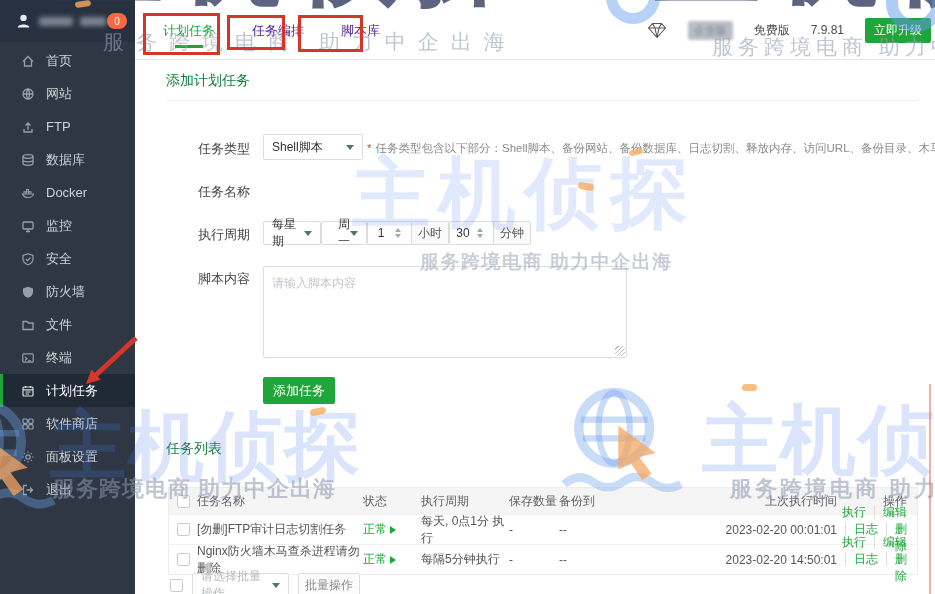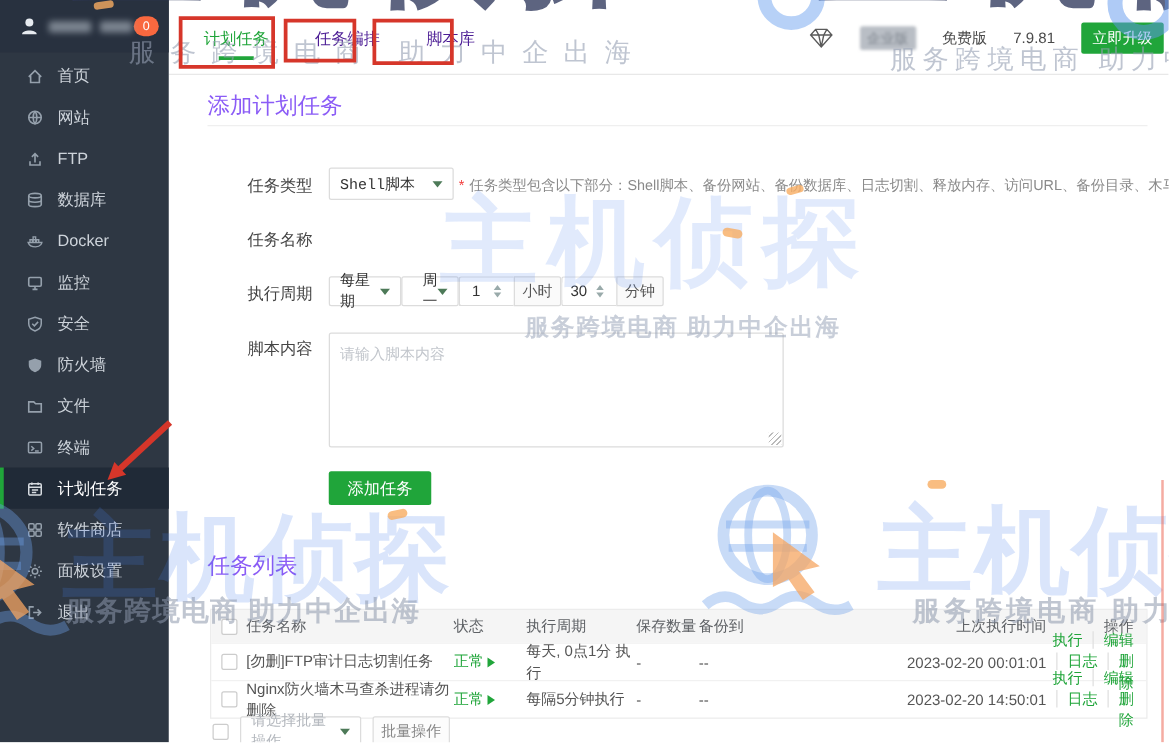--- a/index.html
+++ b/index.html
@@ -26,26 +26,26 @@
   .tabs { position:absolute; left:28px; top:22px; display:flex; gap:37px; }
   .tab { font-size:13px; color:#4c1d95; cursor:pointer; text-align:center; }
   .tab.active { color:#20a53a; }
   .tab.active::after { content:""; display:block; width:28px; height:3px; background:#20a53a; margin:5px auto 0; }
   .top-right { position:absolute; right:4px; top:0; height:60px; display:flex; align-items:center; gap:21px; }
   .edition-pill { background:#b9bec5; color:#7e858e; font-size:11px; padding:2px 6px; border-radius:2px; filter:blur(1.4px); }
   .ver-txt { font-size:12px; color:#4a4a4a; }
   .upgrade-btn { background:#20a53a; color:#fff; font-size:12px; padding:4px 9px; border-radius:2px; border:none; cursor:pointer; }
 
   
-  .section-title { position:absolute; left:31px; font-size:18px; color:#8b5cf6; }
+  .section-title { position:absolute; left:31px; font-size:14px; color:#15803d; }
   .st1 { top:72px; } .st2 { top:440px; }
   .divider { position:absolute; left:31px; width:752px; top:100px; border-top:1px solid #efefef; }
   .f-label { position:absolute; left:63px; width:60px; font-size:13px; color:#454545; }
   .ctl { font-size:12px; color:#333; border:1px solid #dcdcdc; background:#fff; border-radius:2px; }
-  .sel { display:flex; align-items:center; justify-content:space-between; padding:0 8px; cursor:pointer;font-family:Liberation Mono, monospace; }
+  .sel { display:flex; align-items:center; justify-content:space-between; padding:0 8px; cursor:pointer; }
   .caret { width:0; height:0; border-left:4px solid transparent; border-right:4px solid transparent; border-top:5px solid #4d7a58; }
   .sel-type { position:absolute; left:128px; top:134px; width:100px; height:26px; }
   .lab-type { top:140px; } .lab-name { top:183px; } .lab-period { top:226px; } .lab-script { top:270px; }
   .type-note { position:absolute; left:232px; top:141px; font-size:11.5px; color:#8a8a8a; white-space:nowrap; }
   .req { color:#f23c3c; margin-right:4px; }
   .inp-name { position:absolute; left:128px; top:177px; width:250px; height:26px; padding:0 8px; outline:none; }
   .ctl::placeholder, textarea.ctl::placeholder { color:#c2c6cc; }
   .period-row { position:absolute; left:128px; top:221px; display:flex; align-items:center; }
   .sel-freq { width:58px; height:24px; } .sel-day { width:46px; height:24px;text-align:right; }
   .num-group { display:flex; }
@@ -54,21 +54,21 @@
   .num-inp input { width:26px; border:none; outline:none; font-size:12px; color:#333; text-align:center; }
   .stepper { display:flex; flex-direction:column; gap:2px; margin-left:1px; cursor:pointer; }
   .stepper i { width:0; height:0; border-left:3.5px solid transparent; border-right:3.5px solid transparent; }
   .stepper .up { border-bottom:4px solid #9aa; } .stepper .dn { border-top:4px solid #9aa; }
   .addon { width:38px; height:24px; border:1px solid #dcdcdc; background:#fafafa; color:#555; font-size:12px;
            display:flex; align-items:center; justify-content:center; border-radius:0 2px 2px 0; }
   .script-wrap { position:absolute; left:128px; top:266px; width:364px; height:92px; }
   .script-wrap textarea { width:100%; height:100%; resize:none; padding:8px; outline:none; font-family:inherit; }
   .resize-handle { position:absolute; right:2px; bottom:2px; width:10px; height:10px;
      background:repeating-linear-gradient(135deg,transparent 0 2px,#bbb 2px 3px); pointer-events:none; }
-  .submit-btn { position:absolute; left:128px; top:377px; width:82px; height:27px; background:#20a53a; color:#fff;
+  .submit-btn { position:absolute; left:128px; top:377px; width:72px; height:27px; background:#20a53a; color:#fff;
                 font-size:13px; border:none; border-radius:2px; cursor:pointer; }
 
   
   .task-table { position:absolute; left:33px; top:487px; width:750px; border:1px solid #ececec; background:#fff; font-size:12px; }
   .t-row { display:flex; align-items:center; }
   .t-head { height:26px; background:#f5f5f5; color:#5f6266; }
   .t-body-row { height:30px; border-top:1px solid #f1f1f1; color:#555; }
   .t-c1 { width:28px; display:flex; justify-content:center; }
   .t-c2 { width:166px; } .t-c3 { width:58px; } .t-c4 { width:88px; } .t-c5 { width:50px; }
   .t-c6 { width:128px; } .t-7 { width:150px;text-align:right; }

